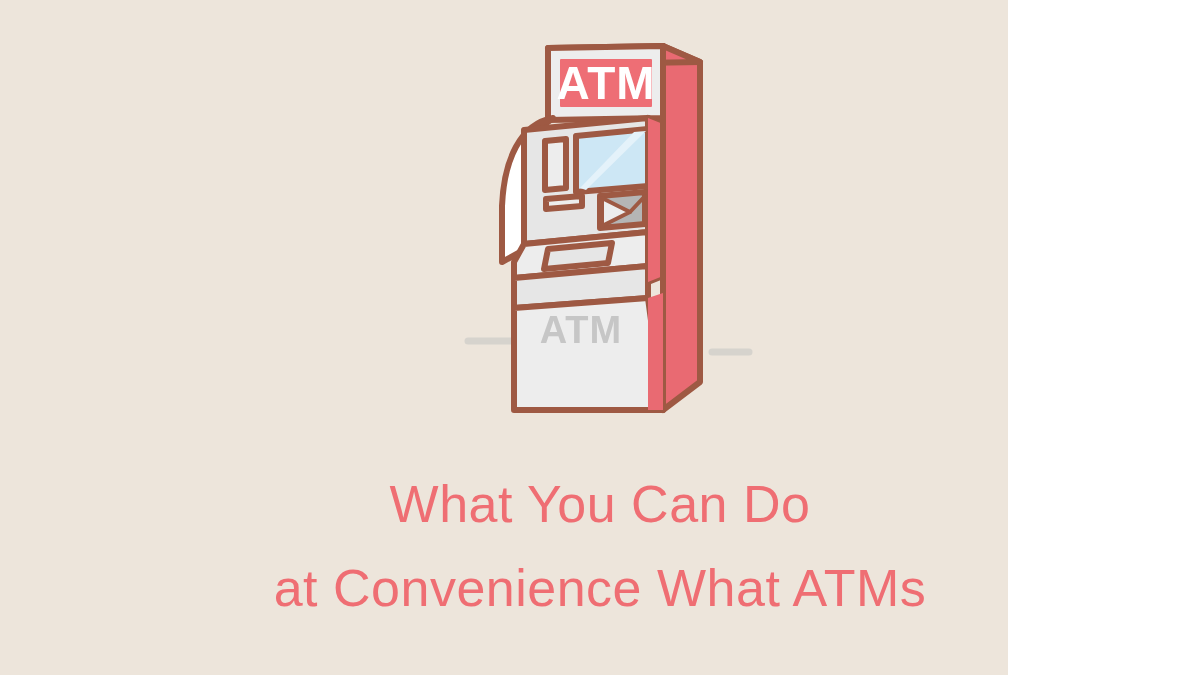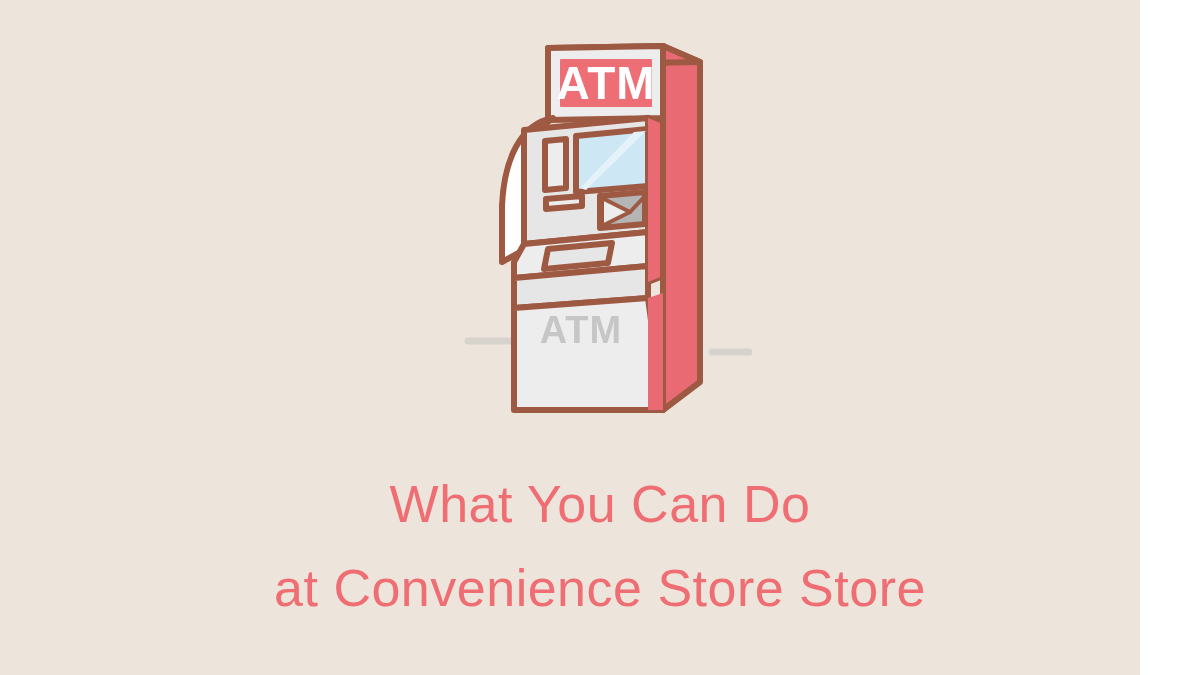--- a/index.html
+++ b/index.html
@@ -7,21 +7,21 @@
     padding: 0;
   }
   body {
     width: 1200px;
     height: 675px;
     overflow: hidden;
     font-family: "Liberation Sans", sans-serif;
   }
   #page {
     position: relative;
-    width: 1140px;
+    width: 1008px;
     height: 675px;
     background: #EDE5DB;
     overflow: hidden;
   }
   #illustration {
     position: absolute;
     left: 0;
     top: 0;
     width: 1200px;
     height: 460px;
@@ -117,16 +117,16 @@
       </g>
 
       <text x="606" y="99" text-anchor="middle" class="atm-sign-text">ATM</text>
 
       <text x="581" y="343" text-anchor="middle" class="atm-panel-text">ATM</text>
     </svg>
   </div>
 
   <div id="headline">
     <span class="headline-line">What You Can Do</span>
-    <span class="headline-line">at Convenience Store Store</span>
+    <span class="headline-line">at Convenience What ATMs</span>
   </div>
 
 </div>
 
 </body></html>

